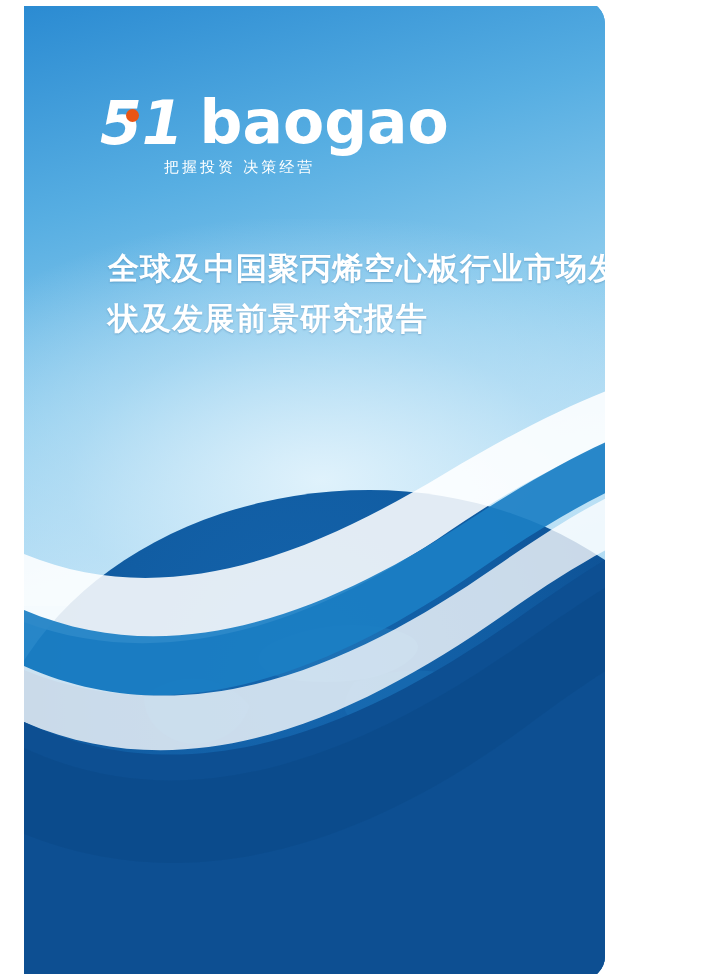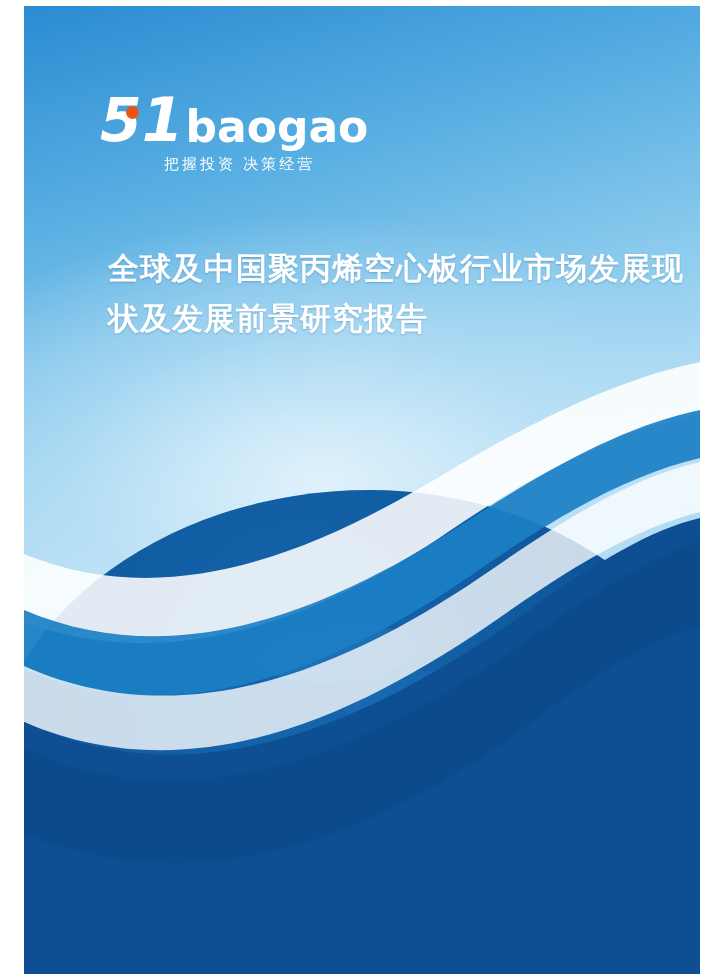--- a/index.html
+++ b/index.html
@@ -5,24 +5,25 @@
   html, body {
     margin: 0;
     padding: 0;
     background: #ffffff;
   }
   body {
     font-family: "Liberation Sans", sans-serif;
   }
   .page {
     position: relative;
-    width: 724px;
+    width: 605px;
     height: 980px;
     overflow: hidden;
     background: #ffffff;
+    border-radius: 24px;
   }
   
   .cover {
     position: absolute;
     left: 24px;
     top: 6px;
     width: 676px;
     height: 968px;
     overflow: hidden;
     background: linear-gradient(170deg, #2f8fd4 0%, #4ea6df 18%, #7ec4ea 42%, #a8d8f2 58%, #74b9e6 74%, #2f86cc 100%);
@@ -86,24 +87,24 @@
     position: absolute;
     left: 26px;
     top: 14px;
     width: 13px;
     height: 13px;
     background: #ea5514;
     border-radius: 50%;
   }
   .logo-word {
     color: #ffffff;
-    font-size: 44px;
+    font-size: 60px;
     font-weight: bold;
     line-height: 1;
-    margin-left: 2px;
+    margin-left: 16px;
     font-family: "DejaVu Sans", sans-serif;
   }
   .logo-sub {
     margin-top: 6px;
     margin-left: 64px;
     color: #ffffff;
     font-size: 15px;
     letter-spacing: 3px;
     font-family: "Liberation Sans", sans-serif;
   }

